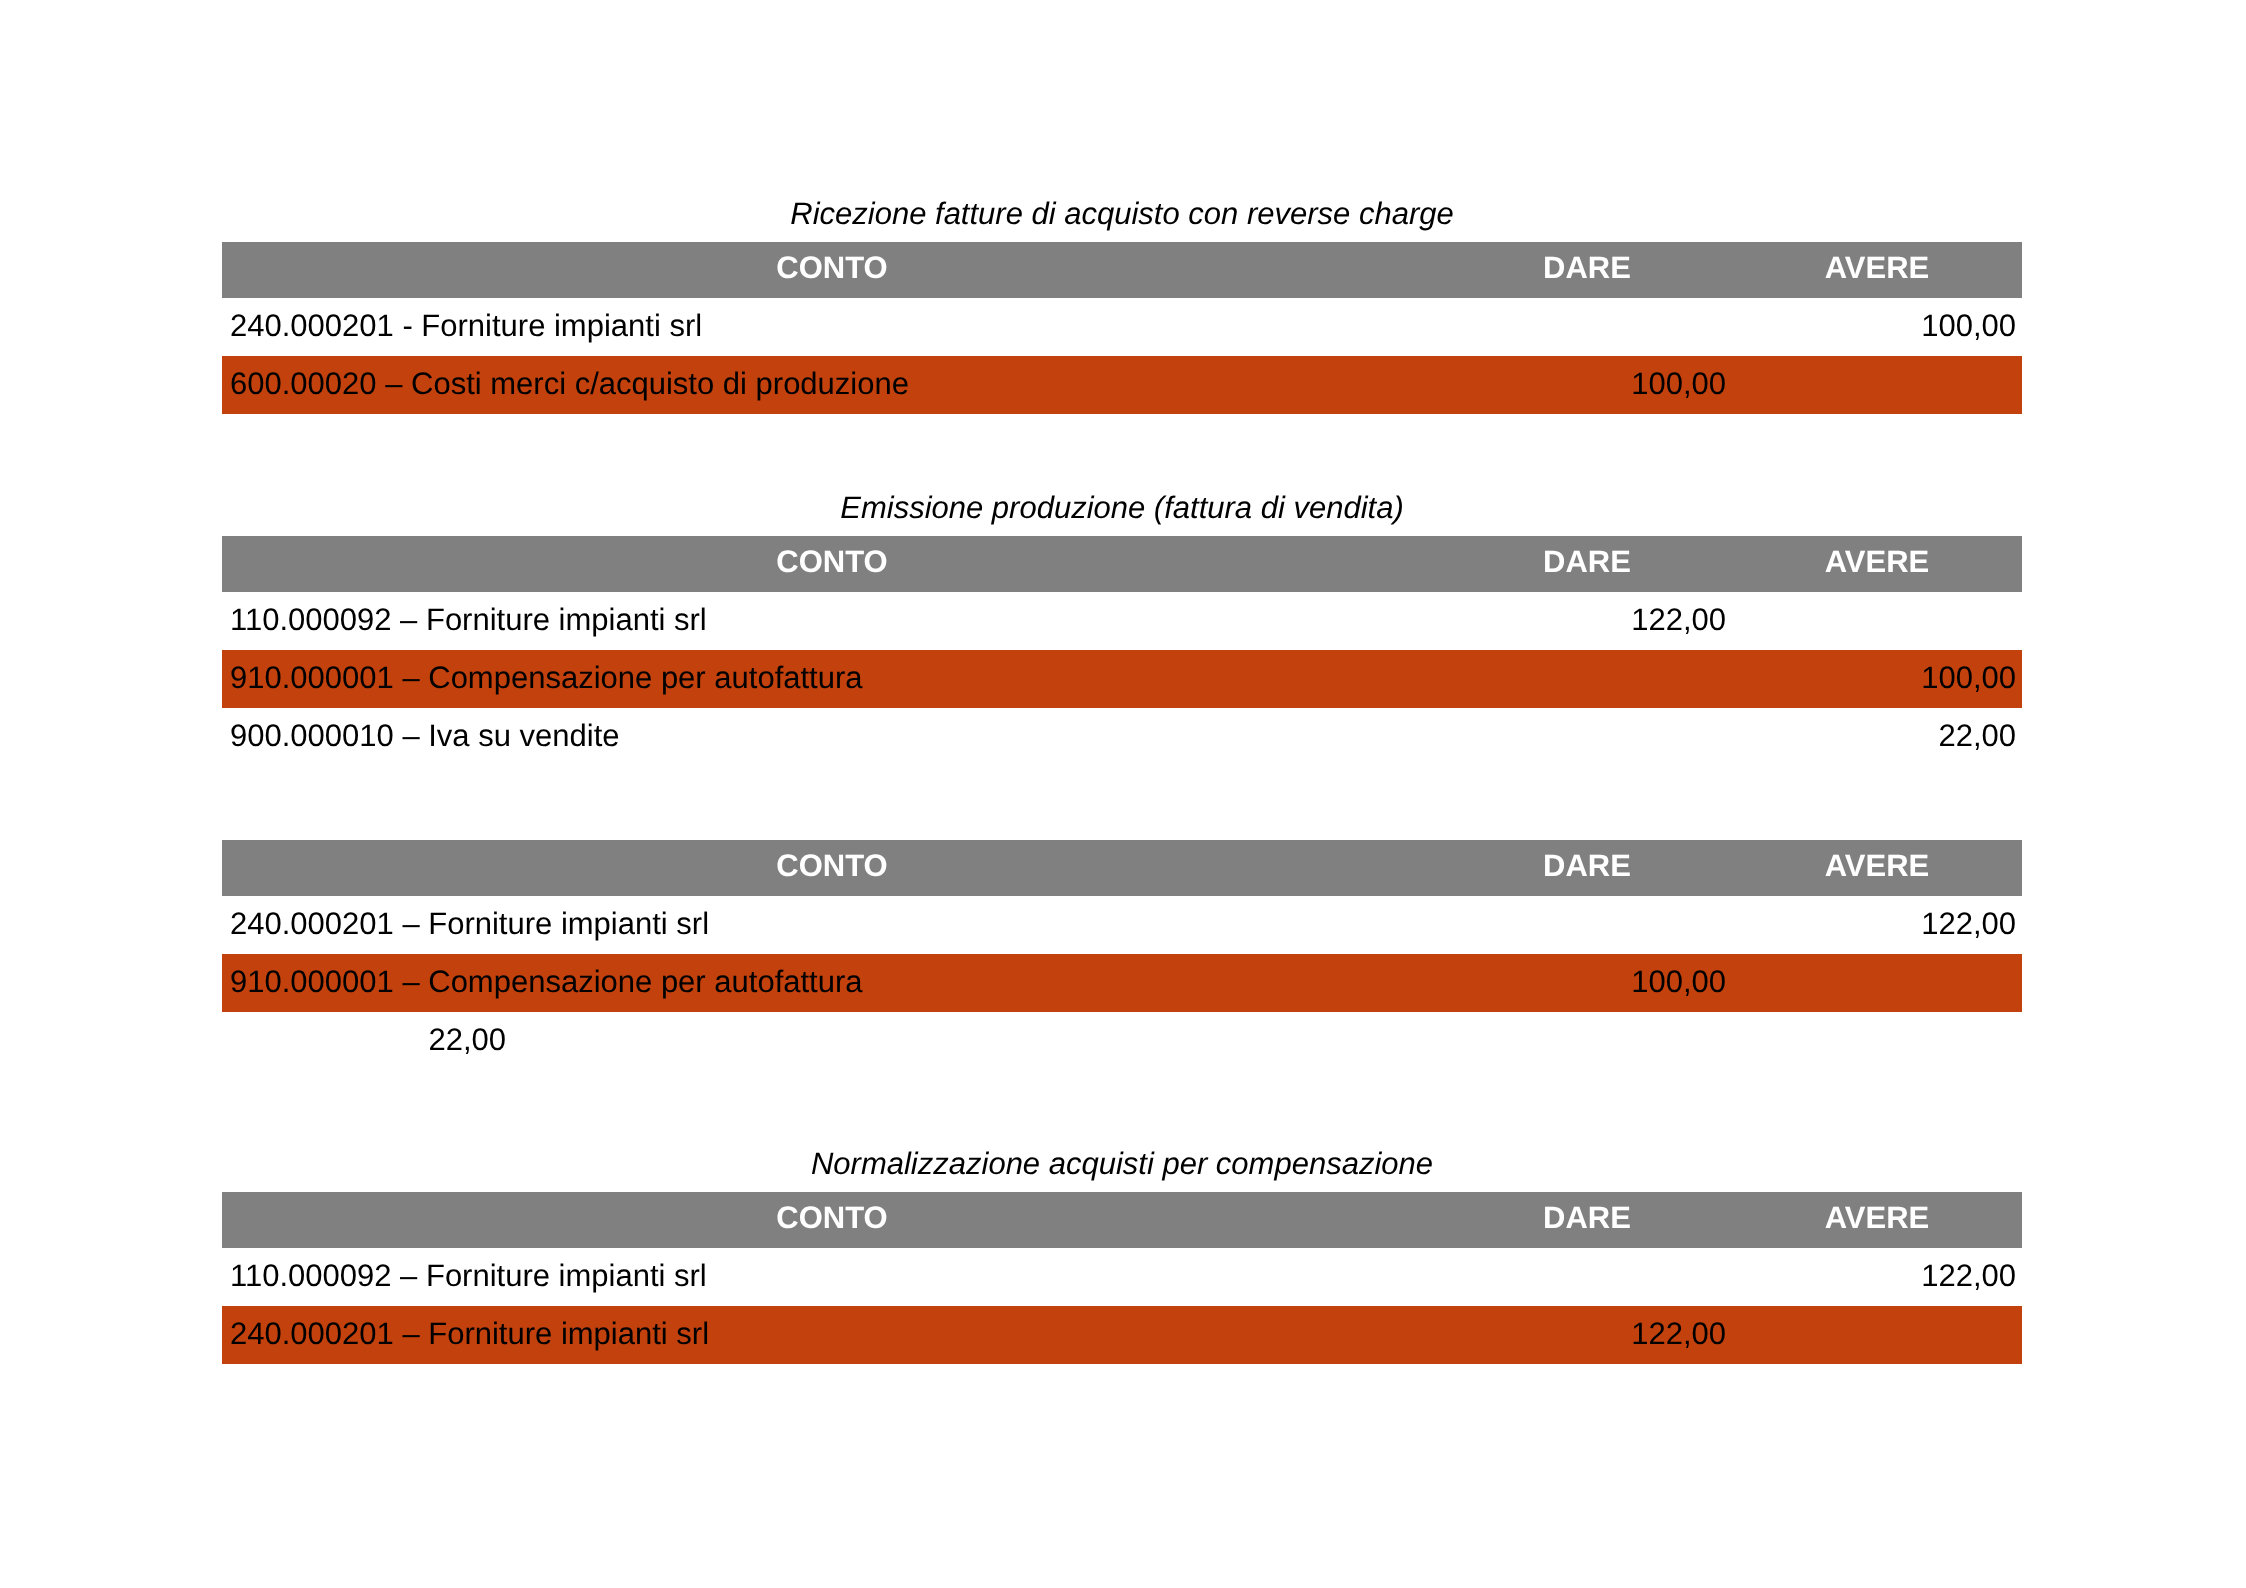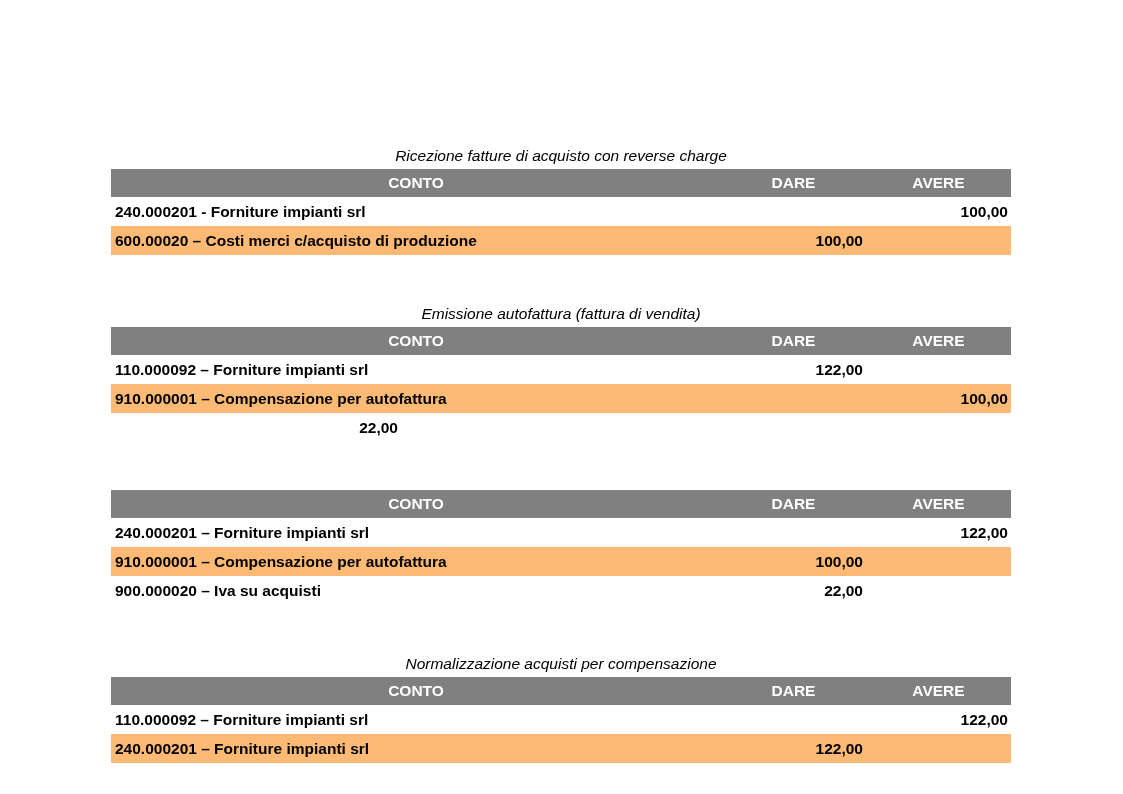--- a/index.html
+++ b/index.html
@@ -16,21 +16,20 @@
     overflow: hidden;
   }
   .page {
     position: absolute;
     left: 111px;
     top: 97px;
     width: 900px;
   }
   .entry-section {
     margin-bottom: 37px;
-    margin-top: 48px;
   }
   .table-title {
     text-align: center;
     font-style: italic;
     font-size: 15.5px;
     line-height: 21px;
     margin-bottom: 3px;
     color: #000000;
   }
   .acct-table {
@@ -41,24 +40,23 @@
     display: flex;
     height: 28px;
     background: #808080;
     color: #ffffff;
     font-weight: bold;
   }
   .tr {
     display: flex;
     height: 29px;
     background: #ffffff;
-    font-weight: bold;
   }
   .tr.alt {
-    background: #fdba74;
+    background: #c2410c;
   }
   .th, .td {
     display: flex;
     align-items: center;
     font-size: 15.5px;
     box-sizing: border-box;
     white-space: nowrap;
     overflow: hidden;
   }
   .col-conto { width: 610px; }
@@ -89,41 +87,42 @@
 
   <div class="tr alt">
     <div class="td col-conto">600.00020 – Costi merci c/acquisto di produzione</div>
     <div class="td col-dare">100,00</div>
     <div class="td col-avere"></div>
   </div>
 </div>
   </section>
 
   <section class="entry-section">
-    <div class="table-title">Emissione autofattura (fattura di vendita)</div>
+    <div class="table-title">Emissione produzione (fattura di vendita)</div>
     <div class="acct-table">
       <div class="thead">
         <div class="th col-conto">CONTO</div>
         <div class="th col-dare">DARE</div>
         <div class="th col-avere">AVERE</div>
       </div>
 
   <div class="tr">
     <div class="td col-conto">110.000092 – Forniture impianti srl</div>
     <div class="td col-dare">122,00</div>
     <div class="td col-avere"></div>
   </div>
 
   <div class="tr alt">
     <div class="td col-conto">910.000001 – Compensazione per autofattura</div>
     <div class="td col-dare"></div>
     <div class="td col-avere">100,00</div>
   </div>
 
   <div class="tr">
+    <div class="td col-conto">900.000010 – Iva su vendite</div>
     <div class="td col-dare"></div>
     <div class="td col-avere">22,00</div>
   </div>
 </div>
   </section>
 
   <section class="entry-section">
     <div class="acct-table">
       <div class="thead">
         <div class="th col-conto">CONTO</div>
@@ -137,21 +136,20 @@
     <div class="td col-avere">122,00</div>
   </div>
 
   <div class="tr alt">
     <div class="td col-conto">910.000001 – Compensazione per autofattura</div>
     <div class="td col-dare">100,00</div>
     <div class="td col-avere"></div>
   </div>
 
   <div class="tr">
-    <div class="td col-conto">900.000020 – Iva su acquisti</div>
     <div class="td col-dare">22,00</div>
     <div class="td col-avere"></div>
   </div>
 </div>
   </section>
 
   <section class="entry-section">
     <div class="table-title">Normalizzazione acquisti per compensazione</div>
     <div class="acct-table">
       <div class="thead">

